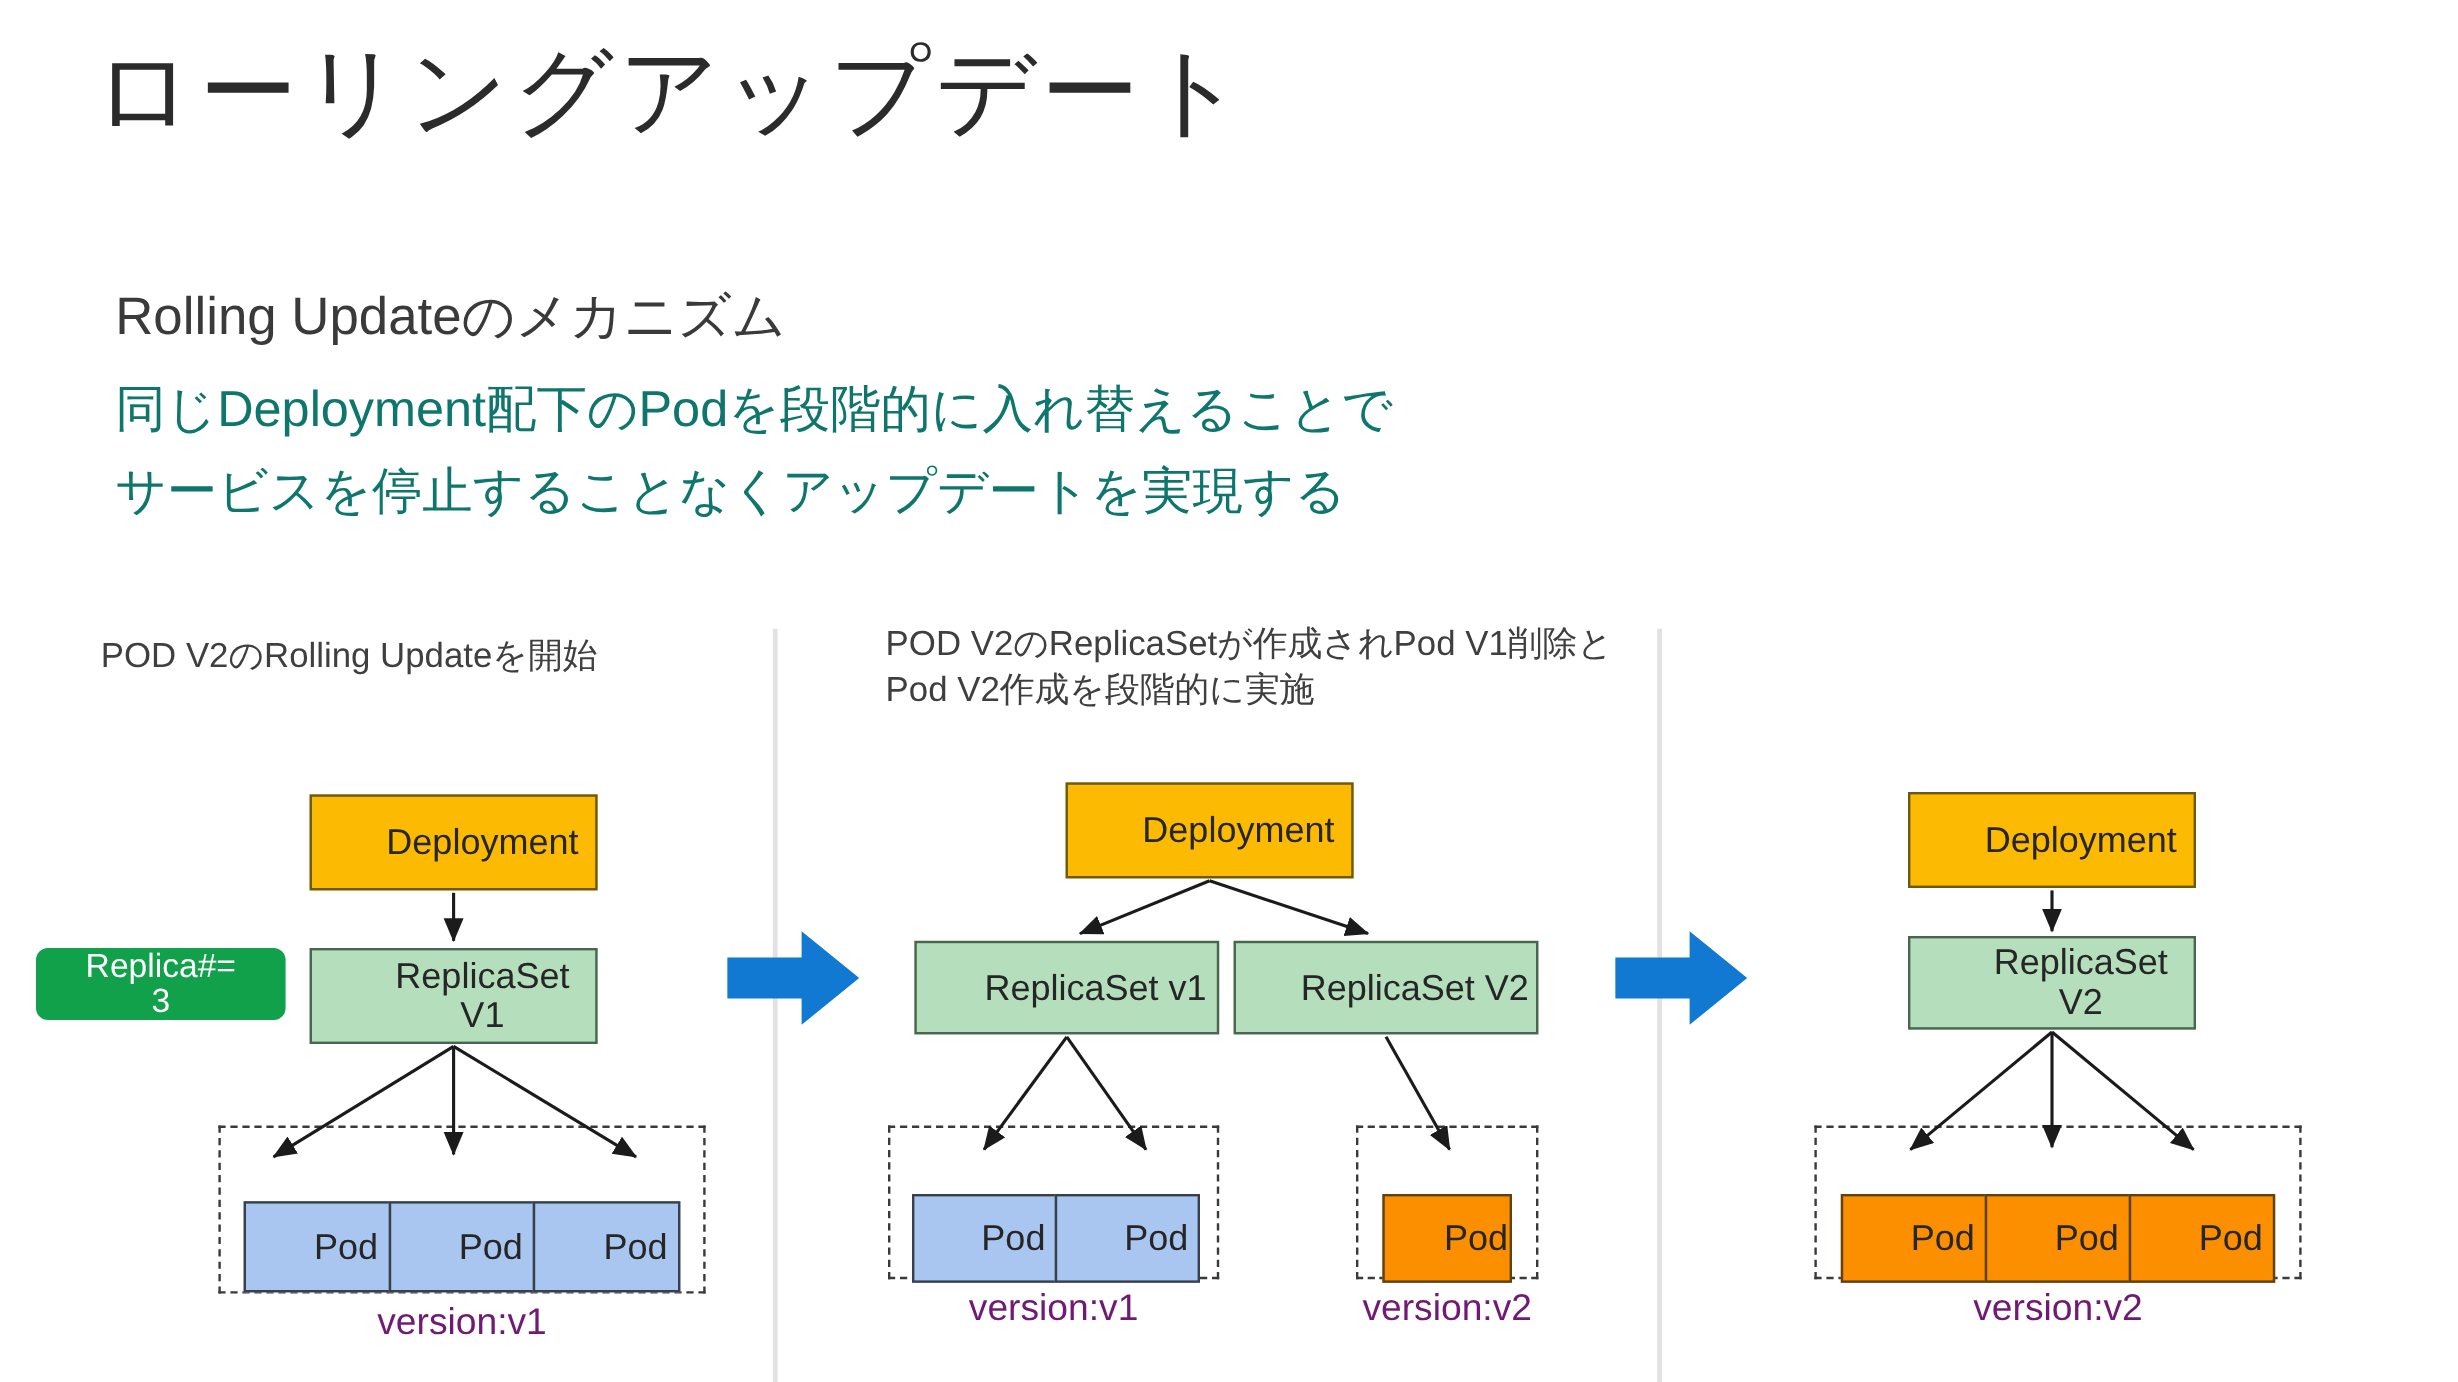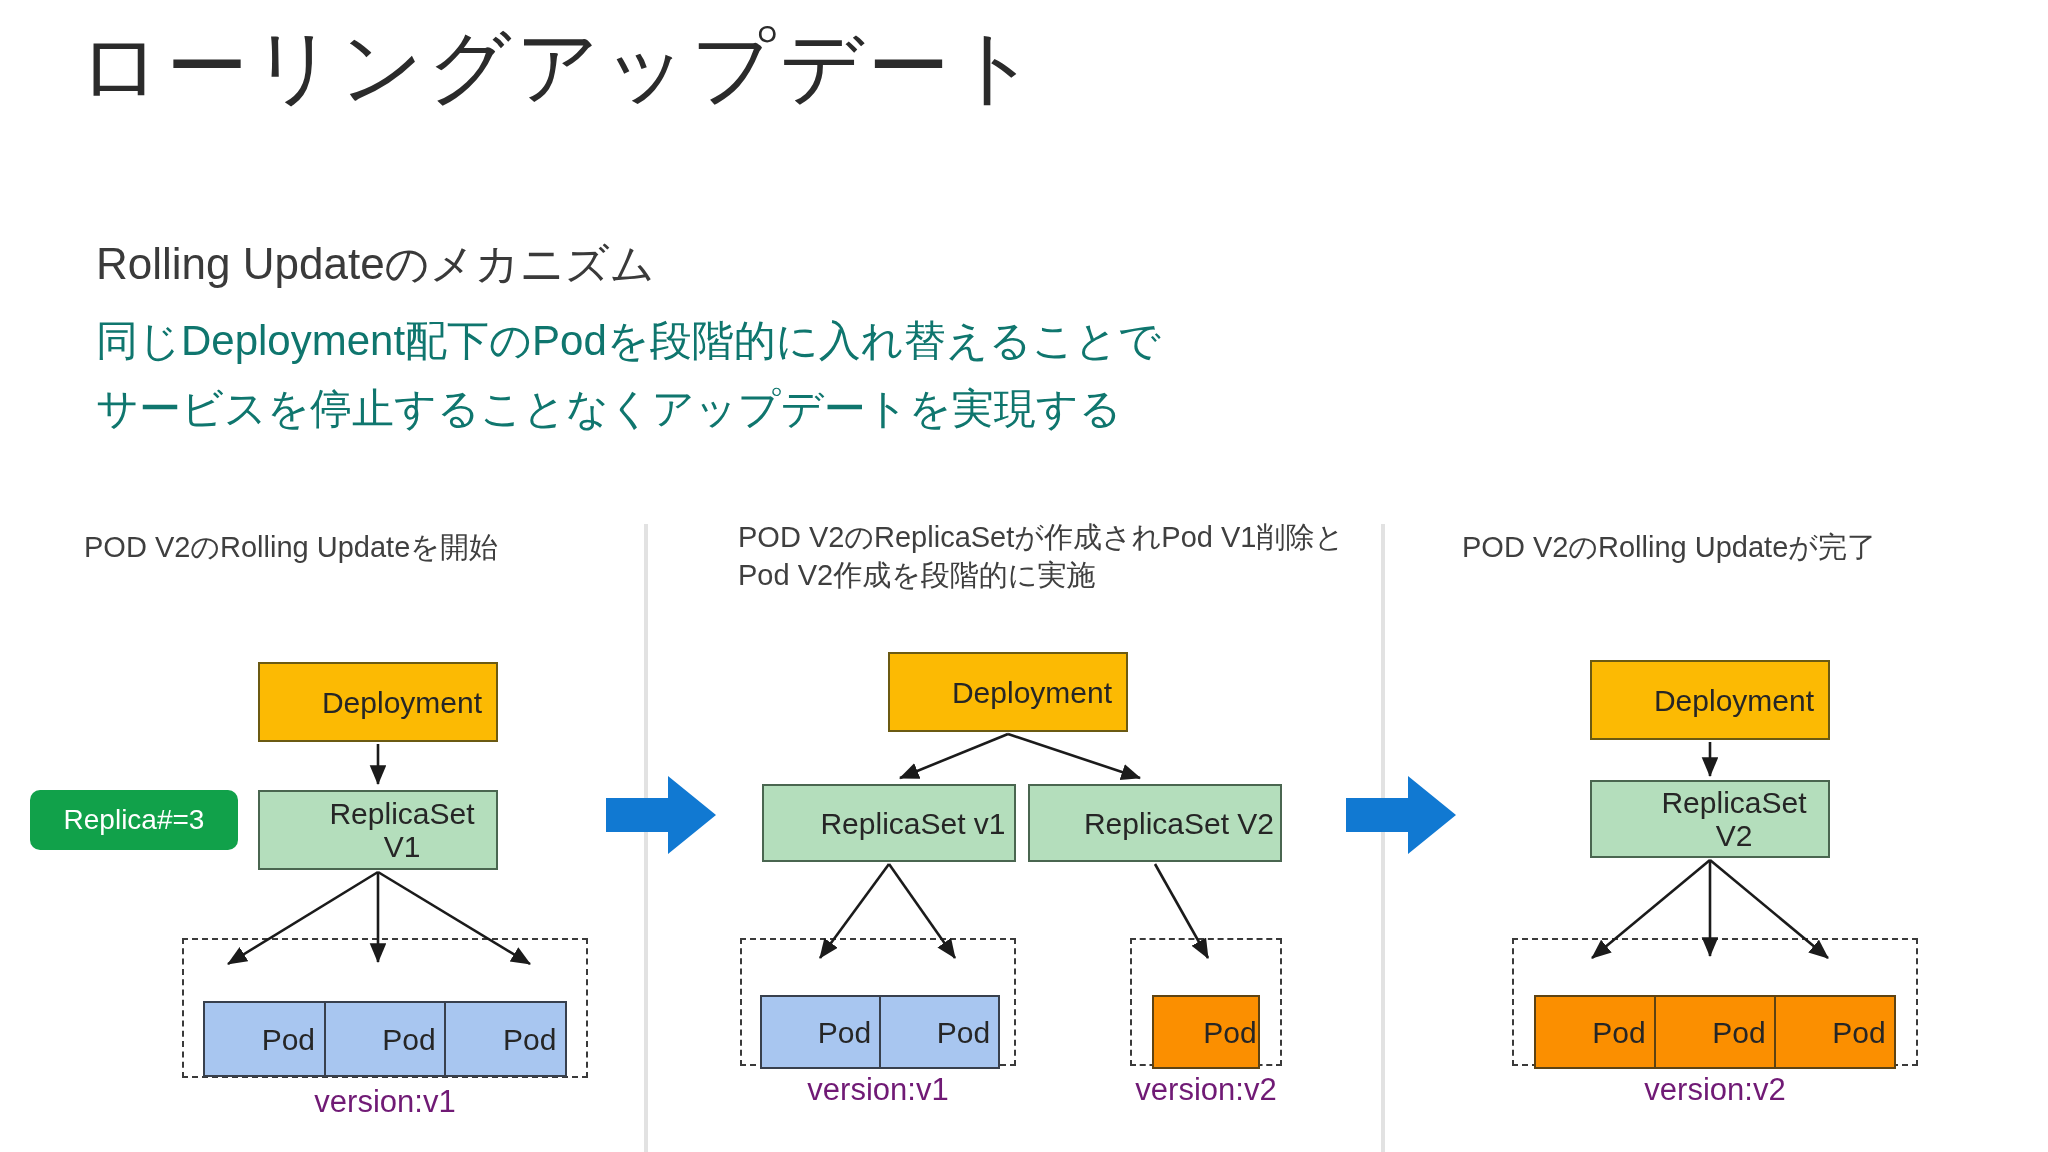--- a/index.html
+++ b/index.html
@@ -14,21 +14,21 @@
     position: relative;
     width: 2048px;
     height: 1152px;
     background: #ffffff;
   }
 
   
   .slide-title {
     position: absolute;
     left: 78px;
-    top: 20px;
+    top: 30px;
     font-size: 82px;
     font-weight: 400;
     color: #2b2b2b;
     letter-spacing: 4px;
     white-space: nowrap;
     line-height: 1.15;
   }
   .lead {
     position: absolute;
     left: 96px;
@@ -157,25 +157,24 @@
 
   <div class="lead">Rolling Updateのメカニズム</div>
   <div class="body-line l1">同じDeployment配下のPodを段階的に入れ替えることで</div>
   <div class="body-line l2">サービスを停止することなくアップデートを実現する</div>
 
   <div class="divider d1"></div>
   <div class="divider d2"></div>
 
   <div class="col-caption cap-1">POD V2のRolling Updateを開始</div>
   <div class="col-caption cap-2">POD V2のReplicaSetが作成されPod V1削除とPod V2作成を段階的に実施</div>
-  <div class="col-caption cap-3">POD V2のRolling Updateが完了</div>
 
   <div class="node deployment" style="left:258px; top:662px; width:240px; height:80px;">Deployment</div>
 
-  <div class="replica-badge" style="left:30px; top:790px; width:208px; height:60px; flex-direction:row;">
+  <div class="replica-badge" style="left:30px; top:790px; width:208px; height:60px; flex-direction:column;">
     <span>Replica#=</span>
     <span>3</span>
   </div>
 
   <div class="node replicaset" style="left:258px; top:790px; width:240px; height:80px;">ReplicaSet V1</div>
 
   <div class="dashed-box" style="left:182px; top:938px; width:406px; height:140px;"></div>
 
   <div class="pod-group" style="left:203px; top:970px; width:364px; height:76px;">
     <div class="node pod-v1">Pod</div>

